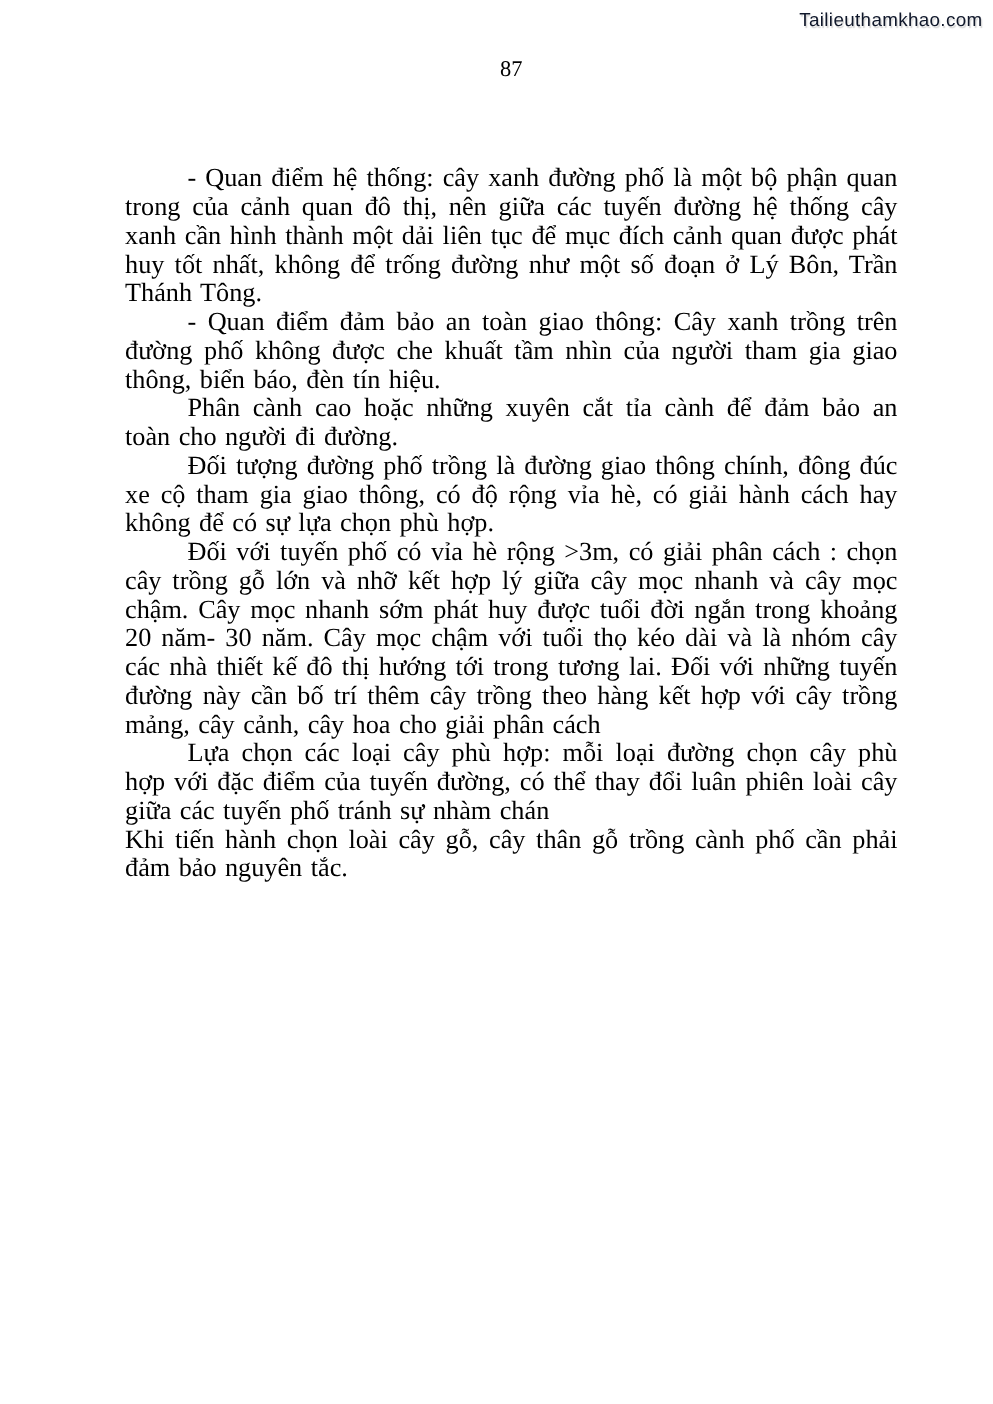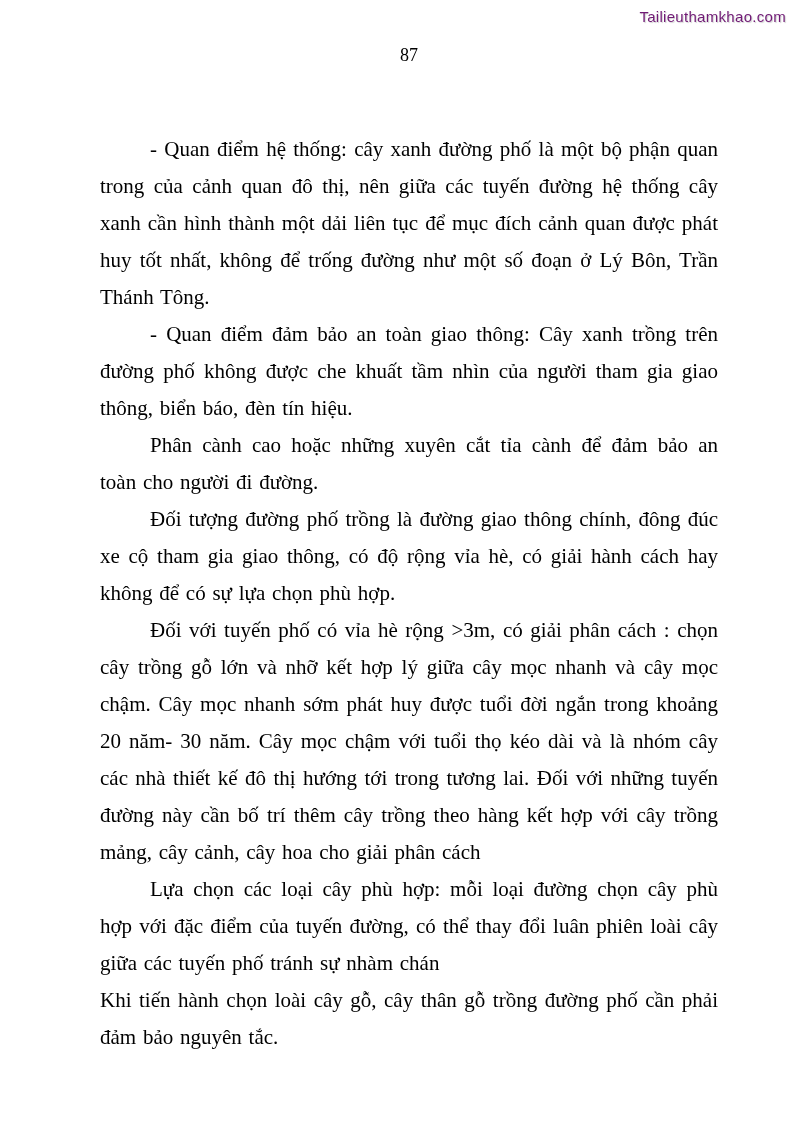--- a/index.html
+++ b/index.html
@@ -16,21 +16,21 @@
     font-family: "Liberation Serif", serif;
     color: #000000;
   }
   .watermark {
     position: absolute;
     top: 8px;
     right: 8px;
     font-family: "Liberation Sans", sans-serif;
     font-size: 15px;
     letter-spacing: 0.3px;
-    color: #701a75;
+    color: #0f172a;
     text-shadow: -1px -1px 0 #ffffff, 1px 1px 1px #cfcfcf;
     user-select: none;
   }
   .page-number {
     position: absolute;
     top: 44px;
     left: 100px;
     width: 618px;
     text-align: center;
     font-size: 18px;
@@ -39,21 +39,21 @@
   .content {
     position: absolute;
     top: 131px;
     left: 100px;
     width: 618px;
   }
   .content p {
     margin: 0;
     padding: 0;
     font-size: 21px;
-    line-height: 37px;
+    line-height: 23px;
     text-align: justify;
     text-indent: 50px;
     word-spacing: 1.5px;
   }
   .content p.no-indent {
     text-indent: 0;
   }
 </style>
 </head>
 <body>
@@ -64,16 +64,16 @@
 
   <div class="page-number">87</div>
 
   <div class="content">
     <p>- Quan điểm hệ thống: cây xanh đường phố là một bộ phận quan trong của cảnh quan đô thị, nên giữa các tuyến đường hệ thống cây xanh cần hình thành một dải liên tục để mục đích cảnh quan được phát huy tốt nhất, không để trống đường như một số đoạn ở Lý Bôn, Trần Thánh Tông.</p>
     <p>- Quan điểm đảm bảo an toàn giao thông: Cây xanh trồng trên đường phố không được che khuất tầm nhìn của người tham gia giao thông, biển báo, đèn tín hiệu.</p>
     <p>Phân cành cao hoặc những xuyên cắt tỉa cành để đảm bảo an toàn cho người đi đường.</p>
     <p>Đối tượng đường phố trồng là đường giao thông chính, đông đúc xe cộ tham gia giao thông, có độ rộng vỉa hè, có giải hành cách hay không để có sự lựa chọn phù hợp.</p>
     <p>Đối với tuyến phố có vỉa hè rộng &gt;3m, có giải phân cách : chọn cây trồng gỗ lớn và nhỡ kết hợp lý giữa cây mọc nhanh và cây mọc chậm. Cây mọc nhanh sớm phát huy được tuổi đời ngắn trong khoảng 20 năm- 30 năm. Cây mọc chậm với tuổi thọ kéo dài và là nhóm cây các nhà thiết kế đô thị hướng tới trong tương lai. Đối với những tuyến đường này cần bố trí thêm cây trồng theo hàng kết hợp với cây trồng mảng, cây cảnh, cây hoa cho giải phân cách</p>
     <p>Lựa chọn các loại cây phù hợp: mỗi loại đường chọn cây phù hợp với đặc điểm của tuyến đường, có thể thay đổi luân phiên loài cây giữa các tuyến phố tránh sự nhàm chán</p>
-    <p class="no-indent">Khi tiến hành chọn loài cây gỗ, cây thân gỗ trồng đường phố cần phải đảm bảo nguyên tắc.</p>
+    <p class="no-indent">Khi tiến hành chọn loài cây gỗ, cây thân gỗ trồng cành phố cần phải đảm bảo nguyên tắc.</p>
   </div>
 
 </div>
 
 </body></html>

